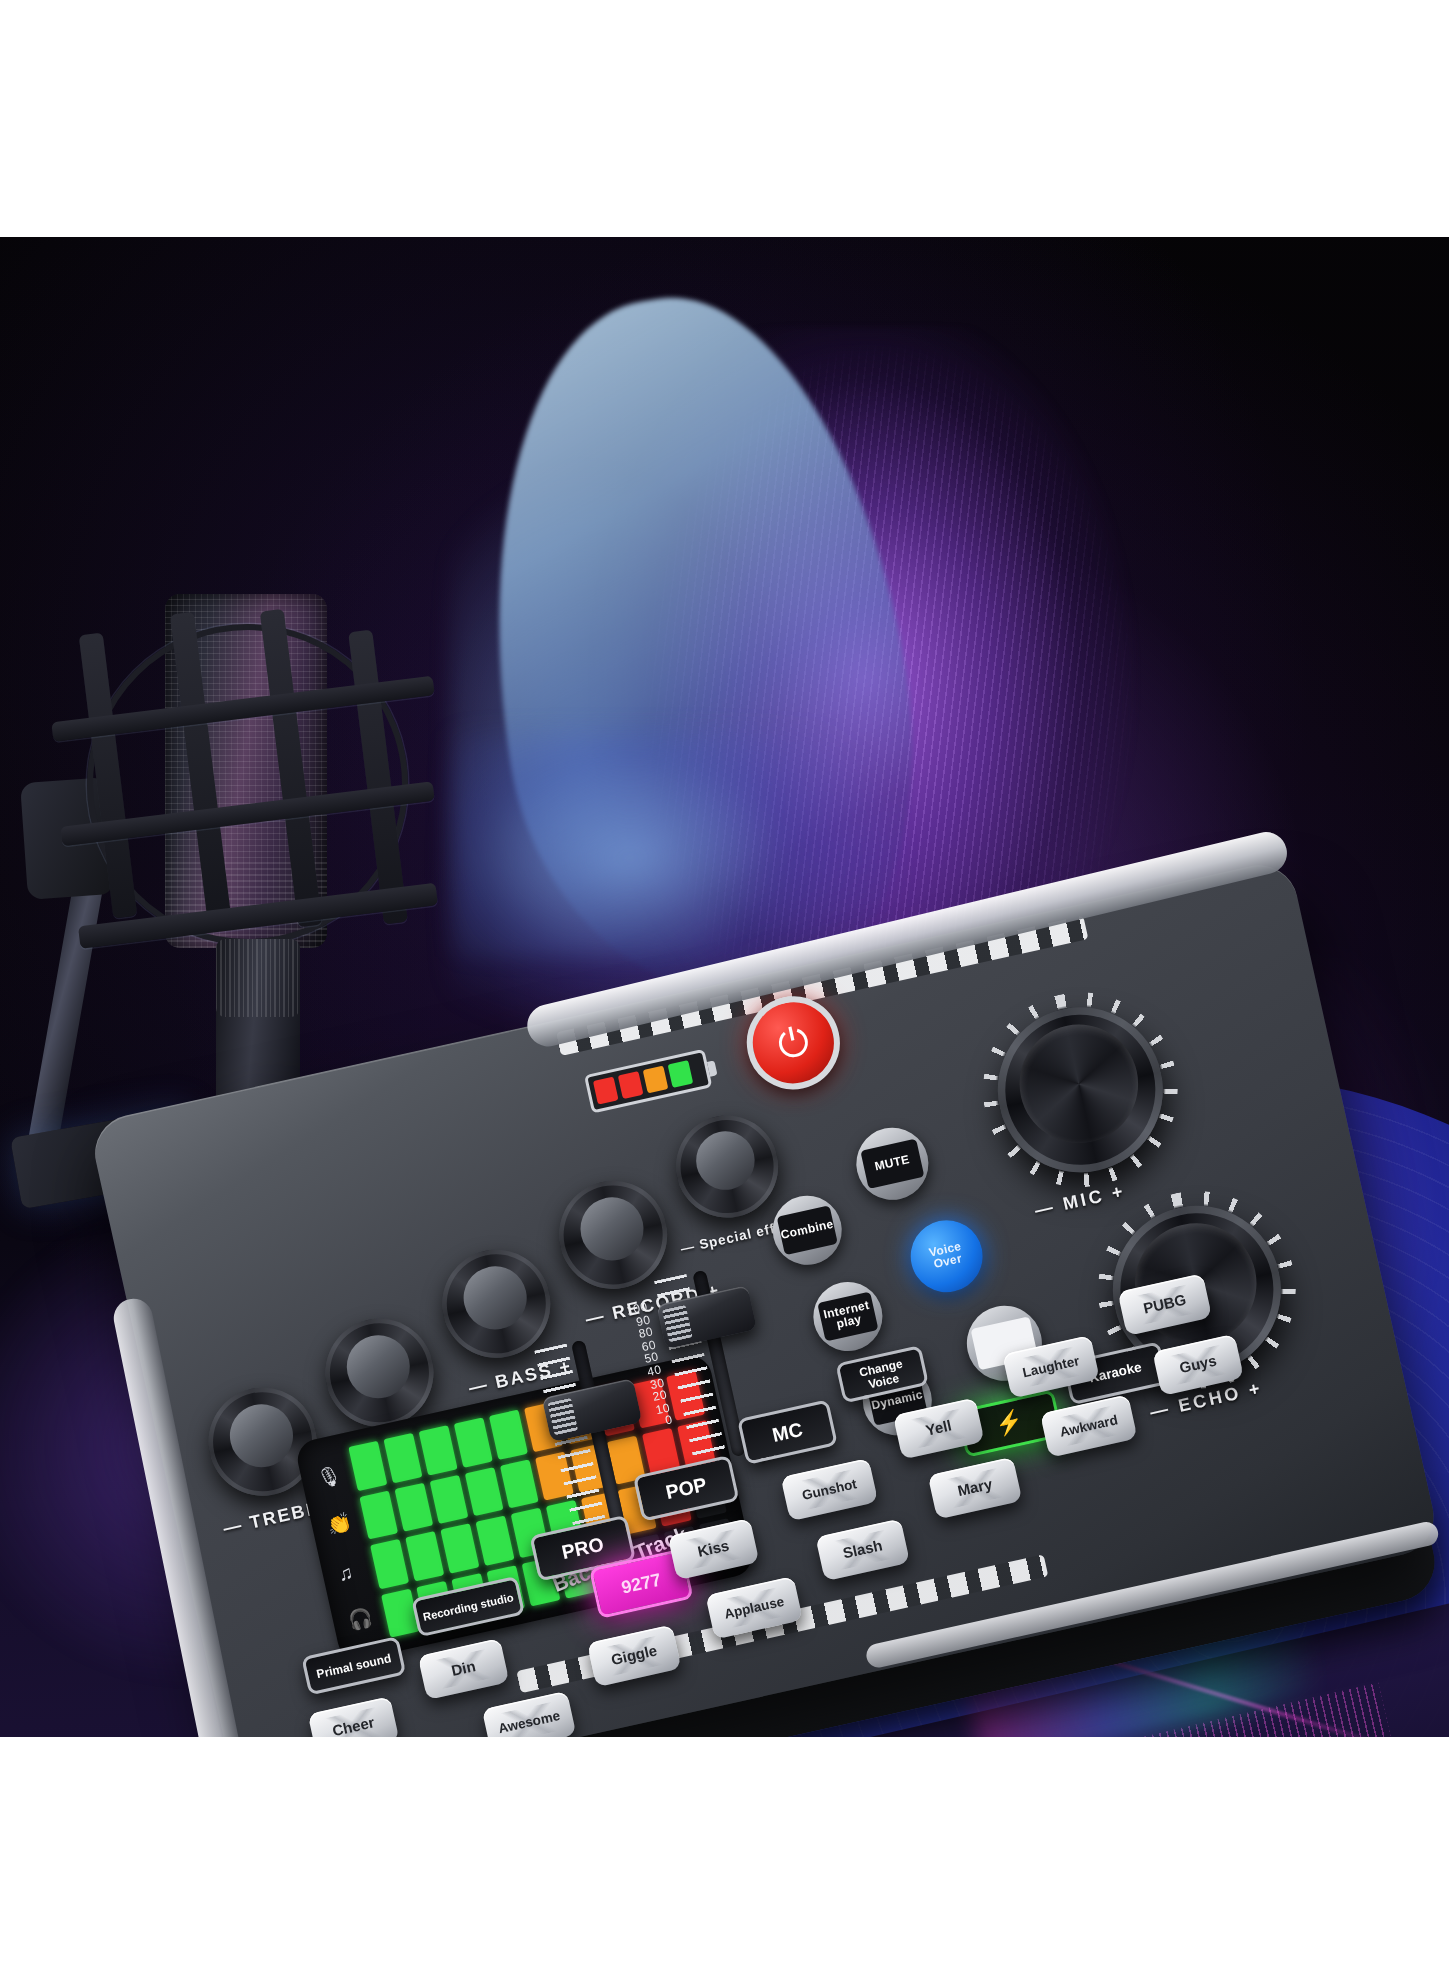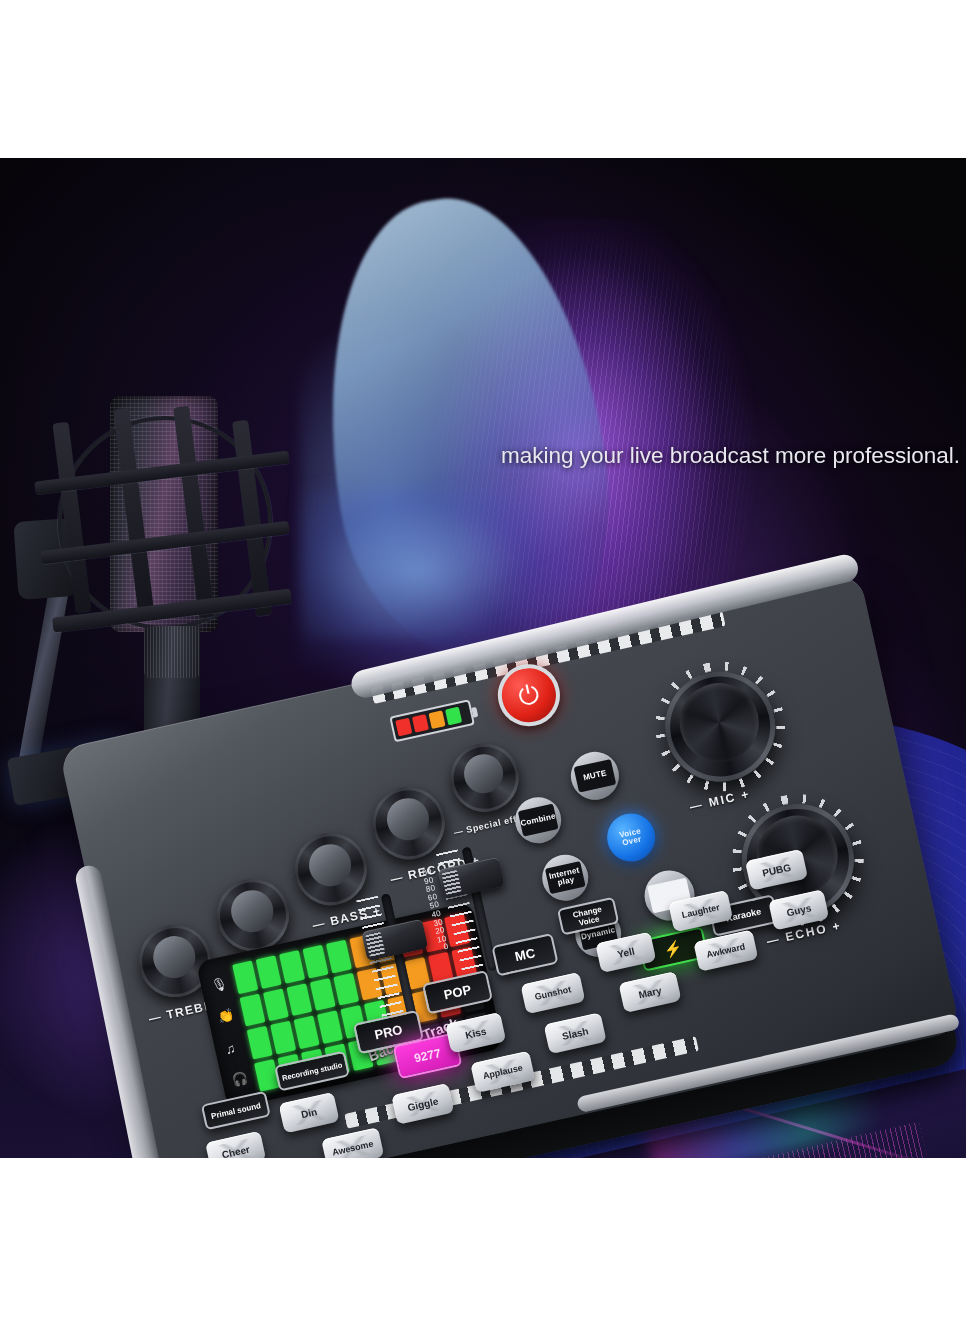--- a/index.html
+++ b/index.html
@@ -254,21 +254,20 @@
 
     <div class="vinyl"></div>
     <div class="vinyl-grooves"></div>
     <div class="vinyl-sheen"></div>
     <div class="deck-edge"></div>
     <div class="deck-lines"></div>
     <div class="deck-streak"></div>
     <div class="prism"></div>
 
     <div id="subtitle">
-      <span class="l2">making your live broadcast more professional.</span>
     </div>
 
     <div id="device">
       <div class="dev-side"></div>
       <div class="dev-body">
 
         <div class="top-strip"></div>
         <div class="bot-strip"></div>
 
         <div class="battery" id="battery-host">

